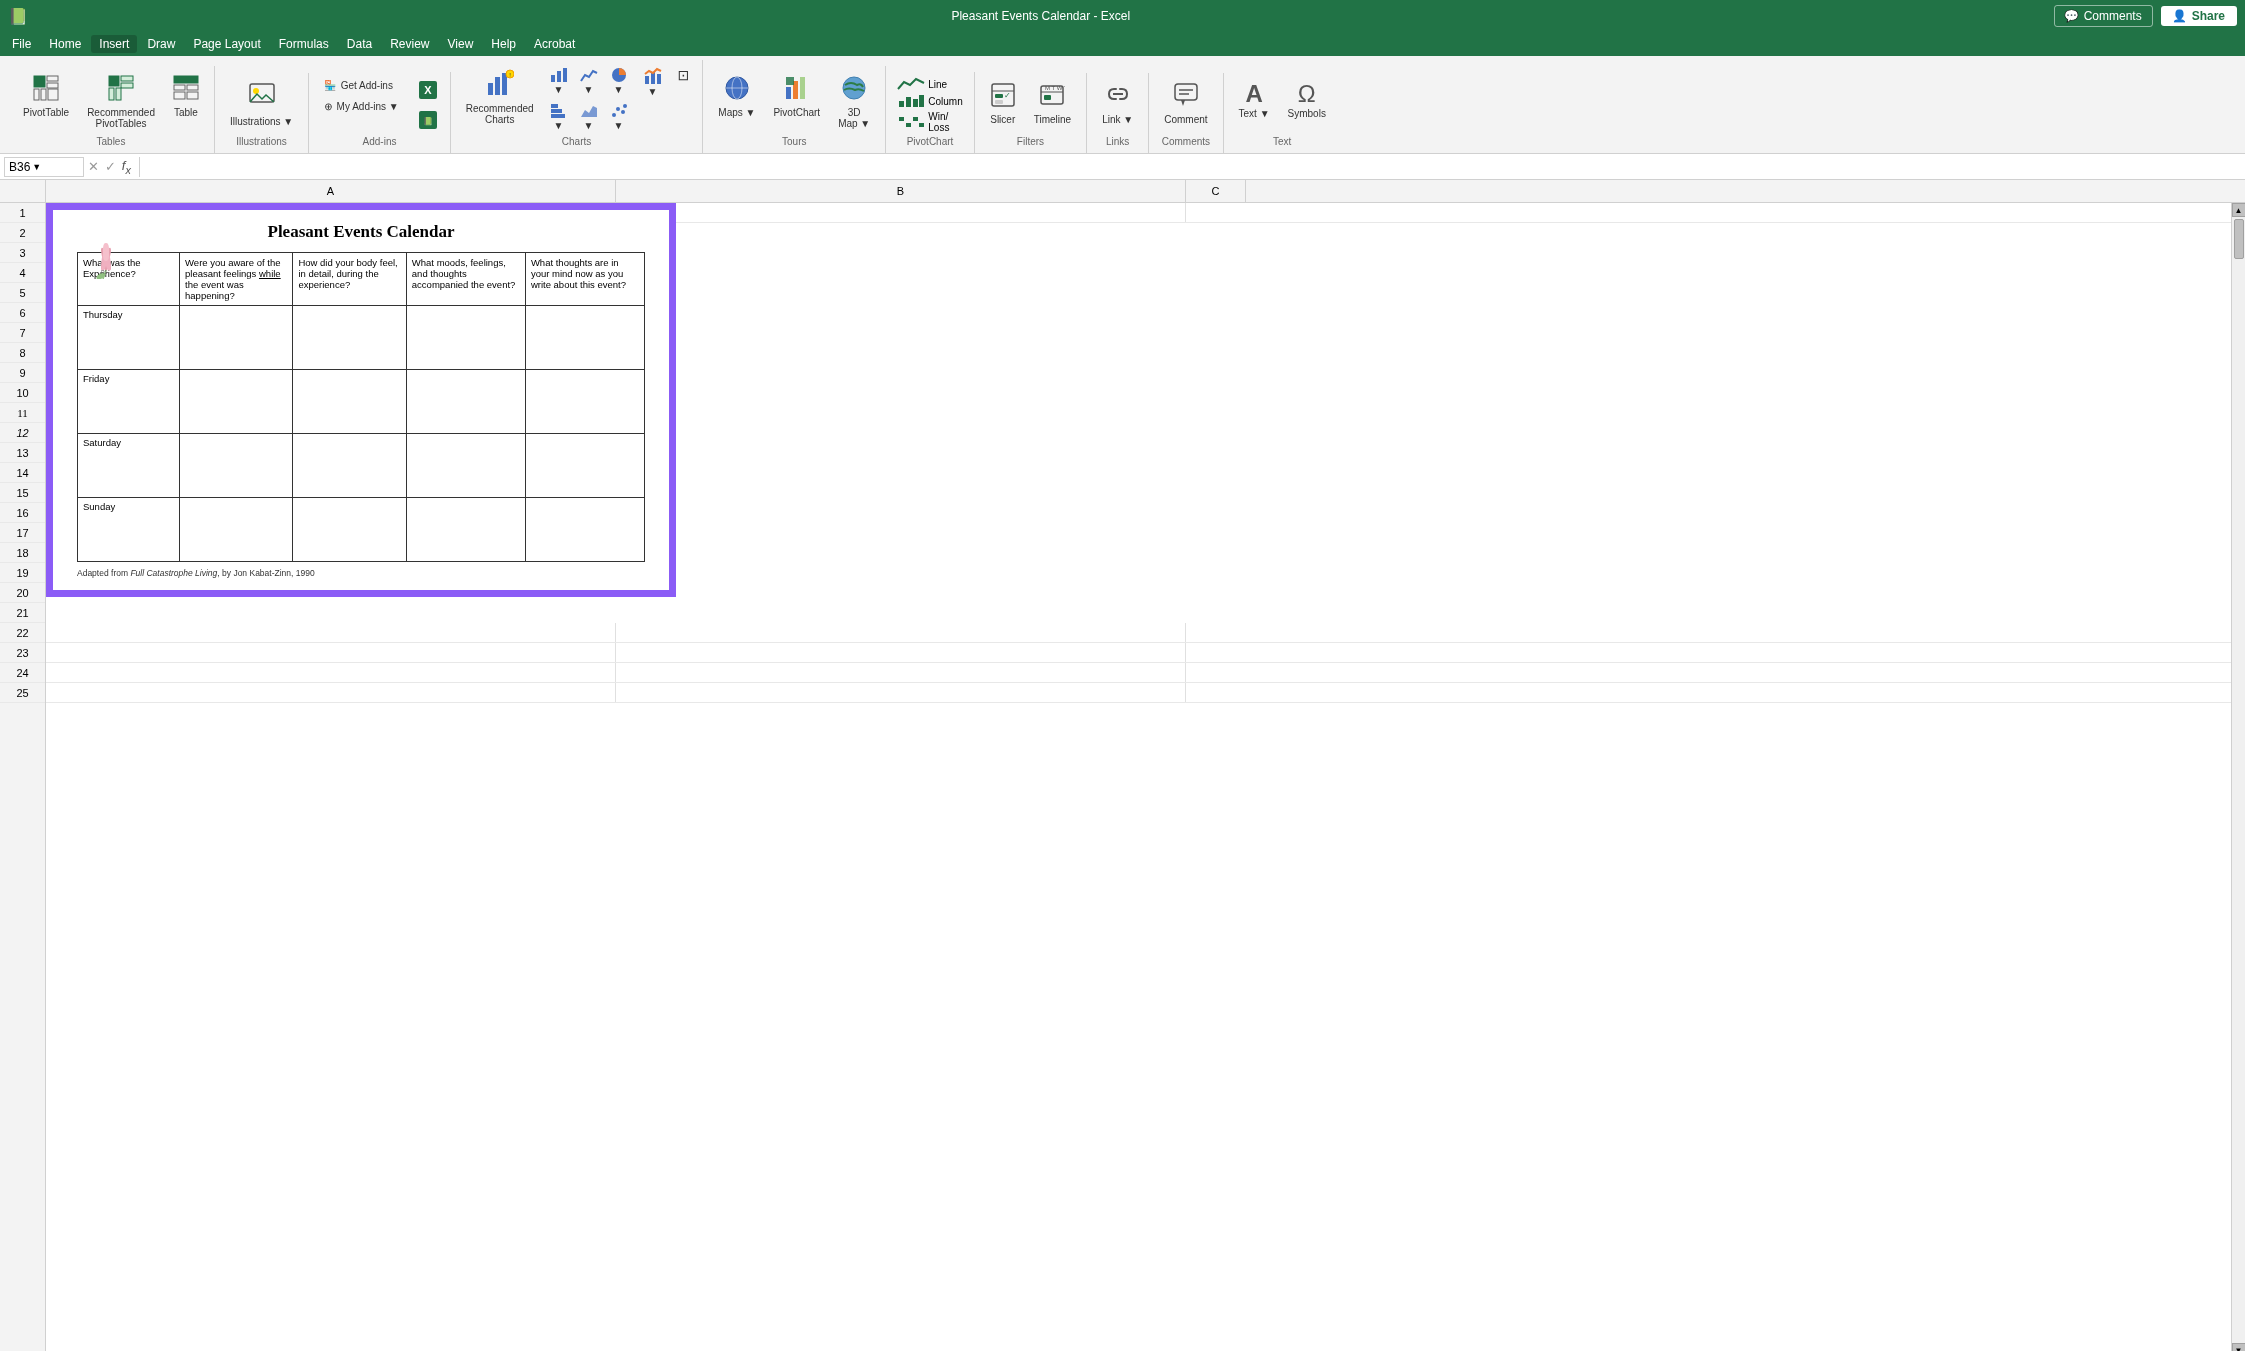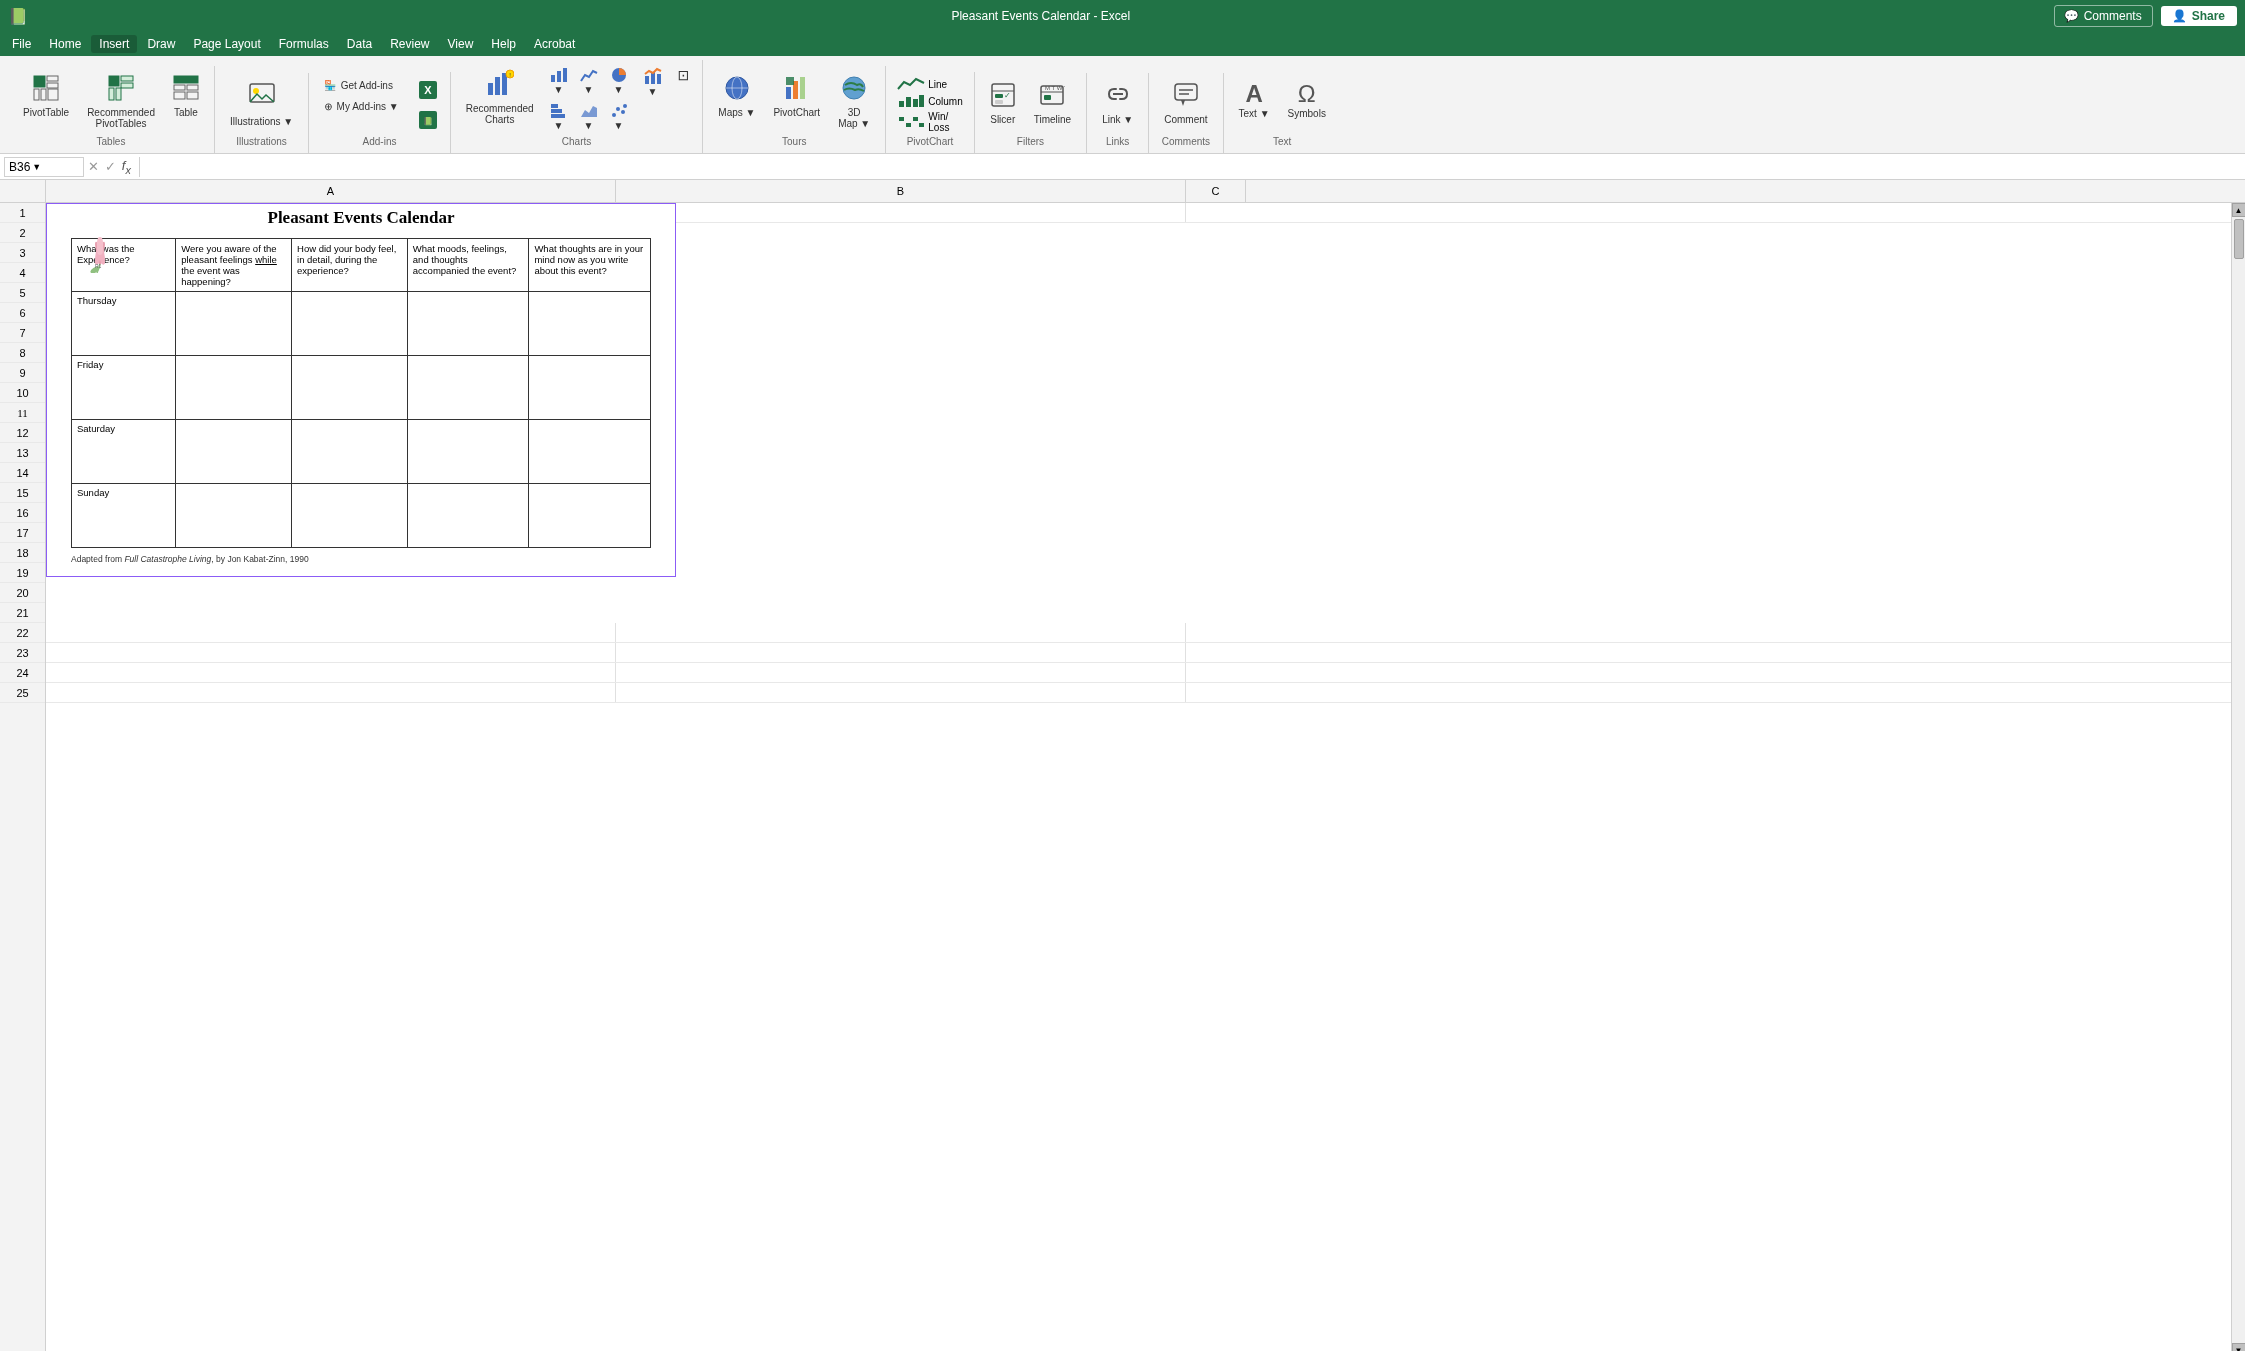--- a/index.html
+++ b/index.html
@@ -517,21 +517,21 @@
       <div style="height:20px;border-bottom:1px solid #e8e8e8;display:flex;align-items:center;justify-content:center;font-size:11px;">2</div>
       <div style="height:20px;border-bottom:1px solid #e8e8e8;display:flex;align-items:center;justify-content:center;font-size:11px;">3</div>
       <div style="height:20px;border-bottom:1px solid #e8e8e8;display:flex;align-items:center;justify-content:center;font-size:11px;">4</div>
       <div style="height:20px;border-bottom:1px solid #e8e8e8;display:flex;align-items:center;justify-content:center;font-size:11px;">5</div>
       <div style="height:20px;border-bottom:1px solid #e8e8e8;display:flex;align-items:center;justify-content:center;font-size:11px;">6</div>
       <div style="height:20px;border-bottom:1px solid #e8e8e8;display:flex;align-items:center;justify-content:center;font-size:11px;">7</div>
       <div style="height:20px;border-bottom:1px solid #e8e8e8;display:flex;align-items:center;justify-content:center;font-size:11px;">8</div>
       <div style="height:20px;border-bottom:1px solid #e8e8e8;display:flex;align-items:center;justify-content:center;font-size:11px;">9</div>
       <div style="height:20px;border-bottom:1px solid #e8e8e8;display:flex;align-items:center;justify-content:center;font-size:11px;">10</div>
       <div style="height:20px;border-bottom:1px solid #e8e8e8;display:flex;align-items:center;justify-content:center;font-size:11px;font-family:Liberation Serif, serif;">11</div>
-      <div style="height:20px;border-bottom:1px solid #e8e8e8;display:flex;align-items:center;justify-content:center;font-size:11px;">12</div>
+      <div style="height:20px;border-bottom:1px solid #e8e8e8;display:flex;align-items:center;justify-content:center;font-size:11px;font-style:italic;">12</div>
       <div style="height:20px;border-bottom:1px solid #e8e8e8;display:flex;align-items:center;justify-content:center;font-size:11px;">13</div>
       <div style="height:20px;border-bottom:1px solid #e8e8e8;display:flex;align-items:center;justify-content:center;font-size:11px;">14</div>
       <div style="height:20px;border-bottom:1px solid #e8e8e8;display:flex;align-items:center;justify-content:center;font-size:11px;">15</div>
       <div style="height:20px;border-bottom:1px solid #e8e8e8;display:flex;align-items:center;justify-content:center;font-size:11px;">16</div>
       <div style="height:20px;border-bottom:1px solid #e8e8e8;display:flex;align-items:center;justify-content:center;font-size:11px;">17</div>
       <div style="height:20px;border-bottom:1px solid #e8e8e8;display:flex;align-items:center;justify-content:center;font-size:11px;">18</div>
       <div style="height:20px;border-bottom:1px solid #e8e8e8;display:flex;align-items:center;justify-content:center;font-size:11px;">19</div>
       <div style="height:20px;border-bottom:1px solid #e8e8e8;display:flex;align-items:center;justify-content:center;font-size:11px;">20</div>
       <div style="height:20px;border-bottom:1px solid #e8e8e8;display:flex;align-items:center;justify-content:center;font-size:11px;">21</div>
       <div style="height:20px;border-bottom:1px solid #e8e8e8;display:flex;align-items:center;justify-content:center;font-size:11px;">22</div>
@@ -547,21 +547,21 @@
         <div style="position:relative;">
 
           <div style="height:20px;border-bottom:1px solid #e8e8e8;display:flex;">
             <div style="width:570px;border-right:1px solid #e0e0e0;"></div>
             <div style="width:570px;border-right:1px solid #e0e0e0;"></div>
             <div style="width:60px;"></div>
           </div>
 
         </div>
 
-        <div style="position:absolute;top:0;left:0;width:630px;background:white;border:1px solid #8b5cf6;padding:0 24px 12px 24px;font-family:Arial,sans-serif;z-index:2;">
+        <div style="position:absolute;top:0;left:0;width:630px;background:white;border:7px solid #8b5cf6;padding:8px 24px 12px 24px;font-family:Arial,sans-serif;z-index:2;">
 
           <div style="position:absolute;top:14px;left:28px;">
             <svg width="50" height="55" viewBox="0 0 50 55">
 
               <ellipse cx="25" cy="35" rx="3" ry="12" fill="#e8a0b0" transform="rotate(-20,25,35)"></ellipse>
               <ellipse cx="25" cy="35" rx="3" ry="12" fill="#e8a0b0" transform="rotate(0,25,35)"></ellipse>
               <ellipse cx="25" cy="35" rx="3" ry="12" fill="#e8a0b0" transform="rotate(20,25,35)"></ellipse>
               <ellipse cx="25" cy="35" rx="3" ry="12" fill="#f0b0c0" transform="rotate(-10,25,28)"></ellipse>
               <ellipse cx="25" cy="35" rx="3" ry="12" fill="#f0b0c0" transform="rotate(10,25,28)"></ellipse>
               <ellipse cx="25" cy="28" rx="3" ry="9" fill="#f5c0cc" transform="rotate(-5,25,28)"></ellipse>

